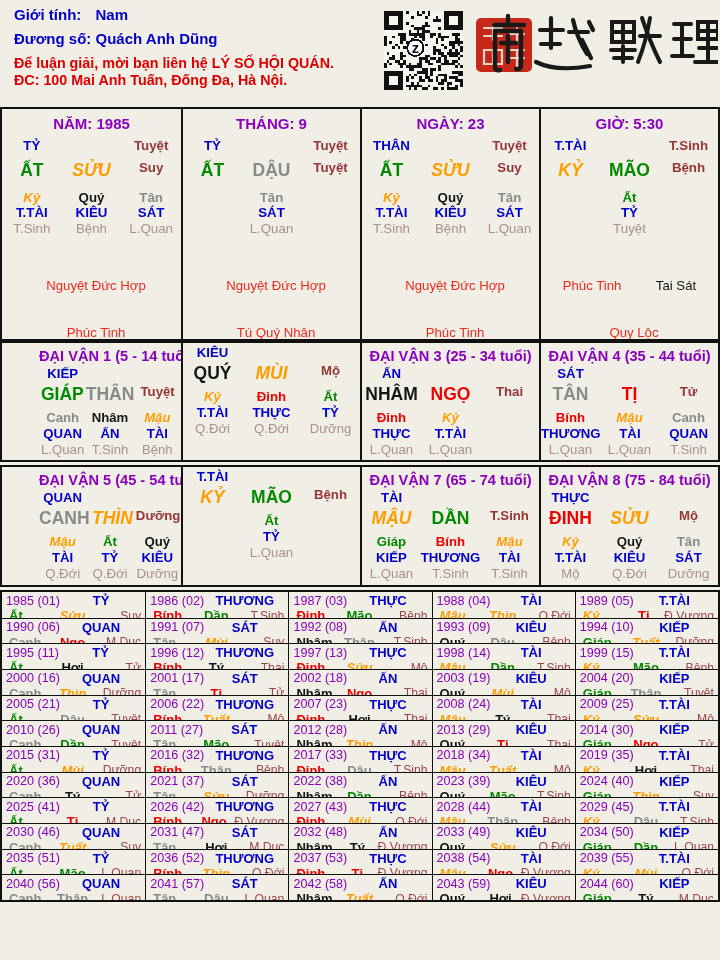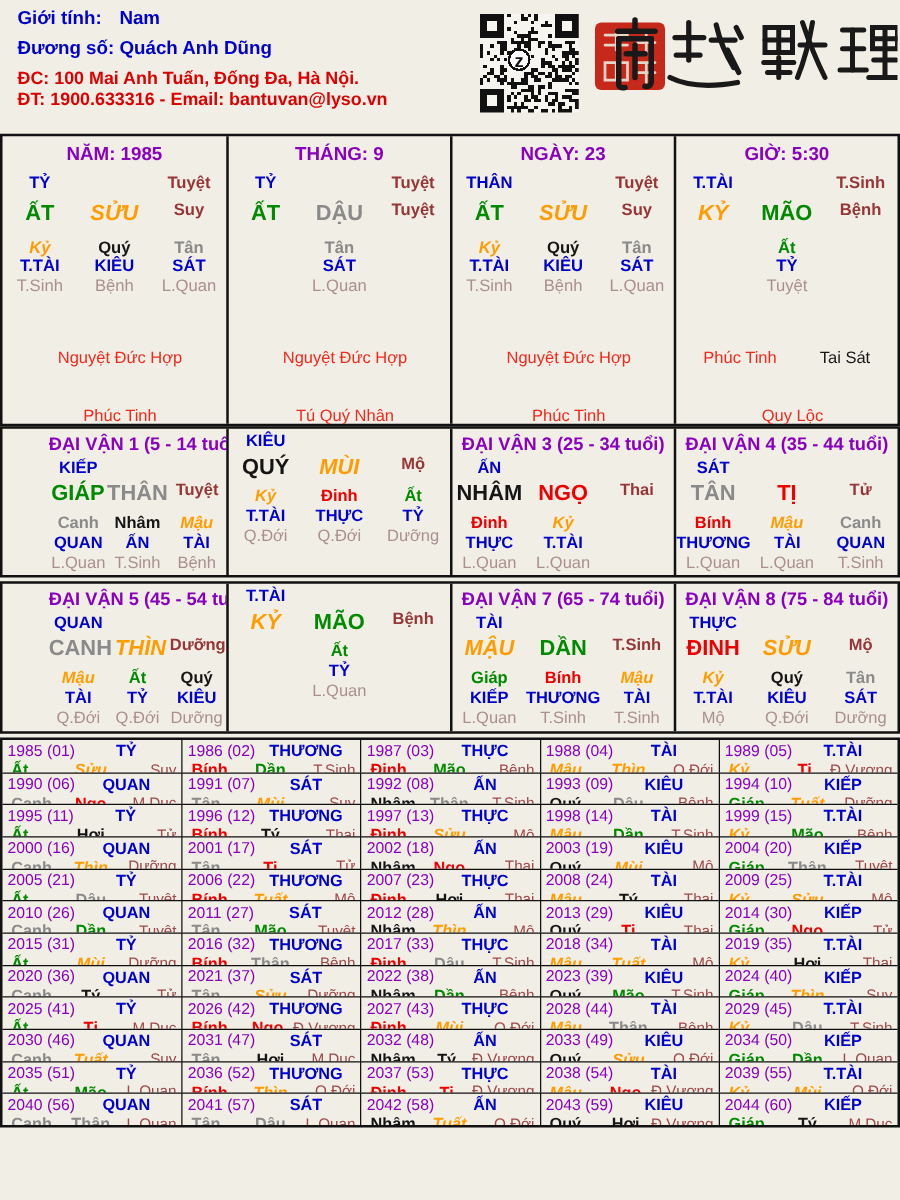--- a/index.html
+++ b/index.html
@@ -76,22 +76,22 @@
   <div class="hdr">
     <div class="hdr-left">
       <div class="h-blue">
         <span>Giới tính:</span>
         <span class="gender-val">Nam</span>
       </div>
       <div class="h-blue">
         <span>Đương số:</span>
         <span>Quách Anh Dũng</span>
       </div>
+      <div class="h-red">Để luận giải, mời bạn liên hệ LÝ SỐ HỘI QUÁN.</div>
       <div class="h-red">ĐC: 100 Mai Anh Tuấn, Đống Đa, Hà Nội.</div>
-      <div class="h-red">ĐT: 1900.633316 - Email: bantuvan@lyso.vn</div>
     </div>
 
     <svg class="qr" width="79" height="79" viewBox="0 0 29 29" shape-rendering="crispEdges">
       <rect width="29" height="29" fill="#f7f5f0"></rect>
       <g fill="#111">
         <path d="M0 0h7v7H0zM2 2h3v3H2z" fill-rule="evenodd"></path>
         <path d="M22 0h7v7h-7zM24 2h3v3h-3z" fill-rule="evenodd"></path>
         <path d="M0 22h7v7H0zM2 24h3v3H2z" fill-rule="evenodd"></path>
       </g>
       <g id="qr-mods" fill="#111">

